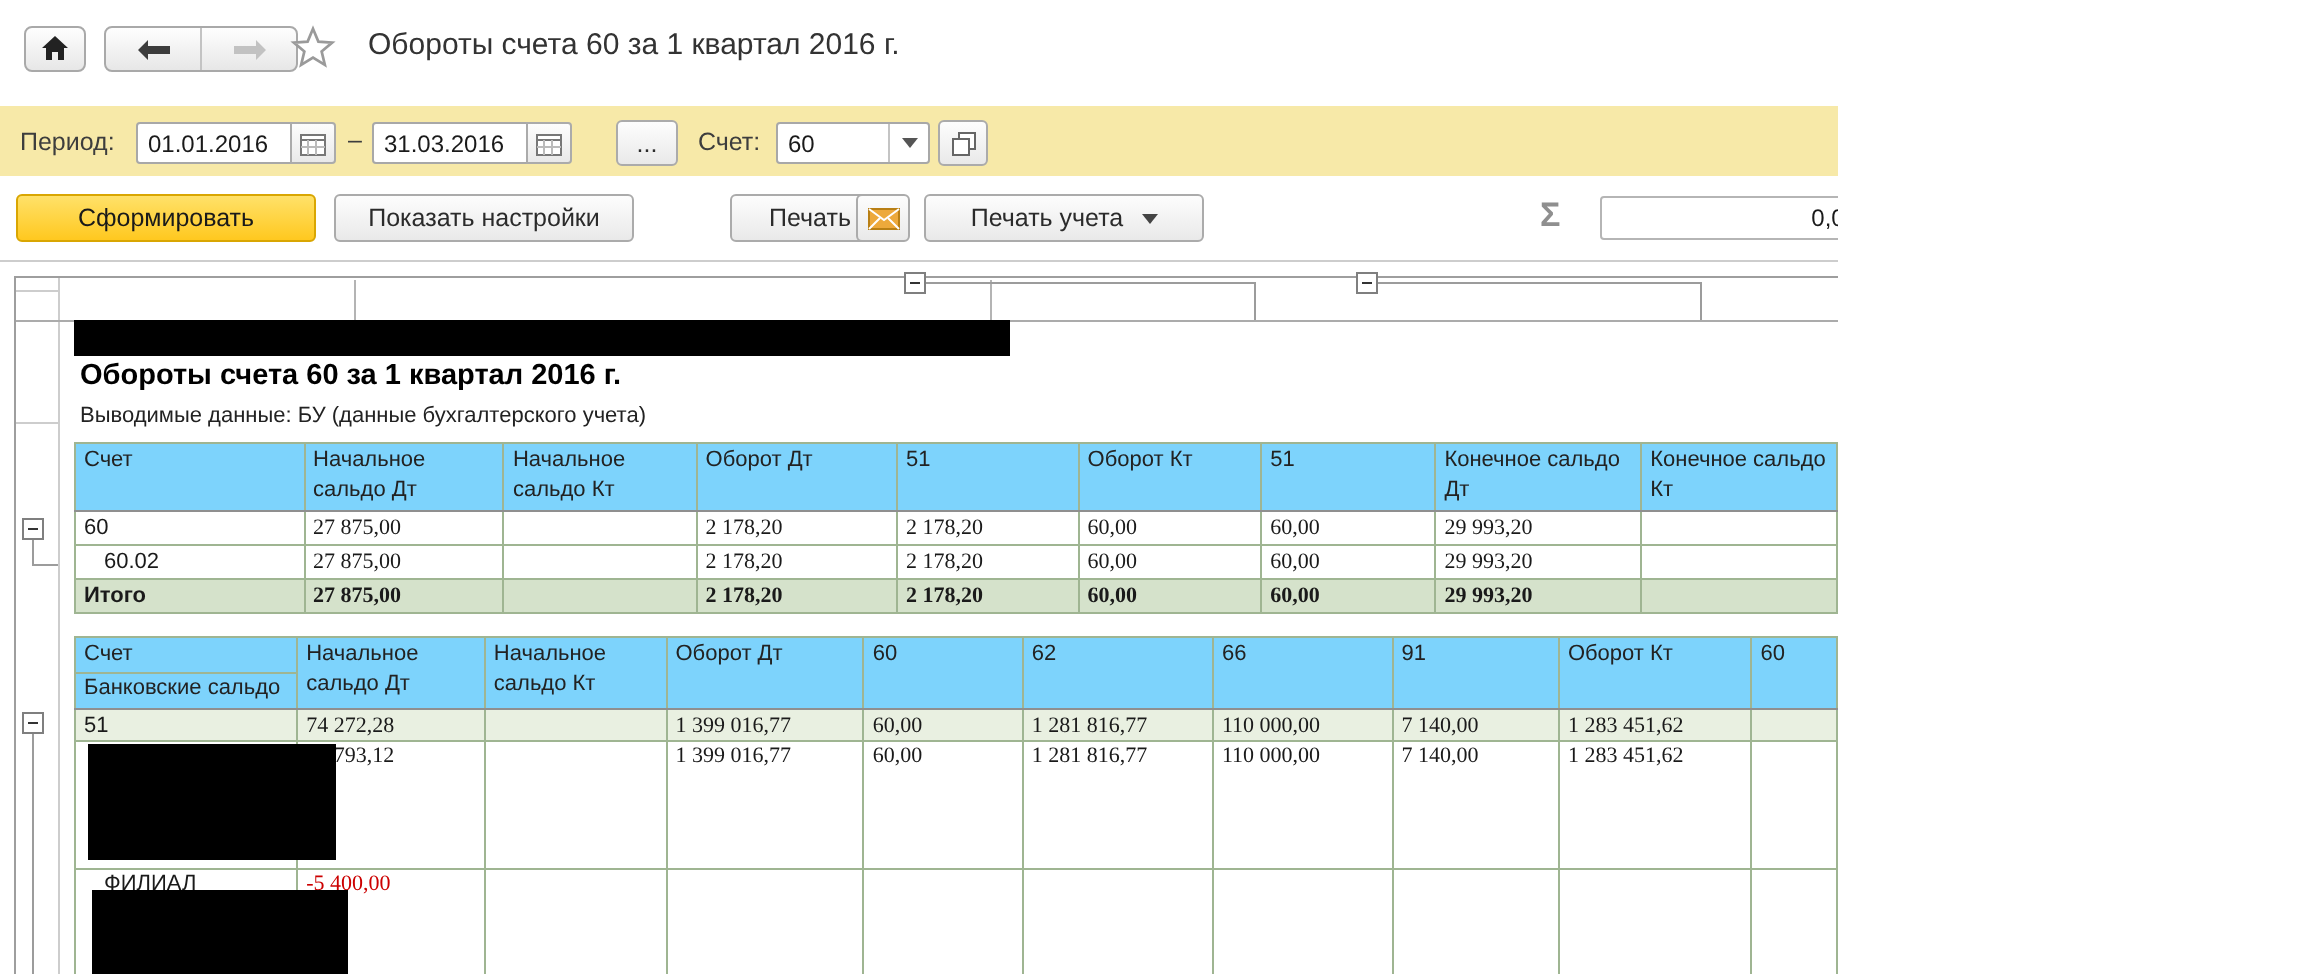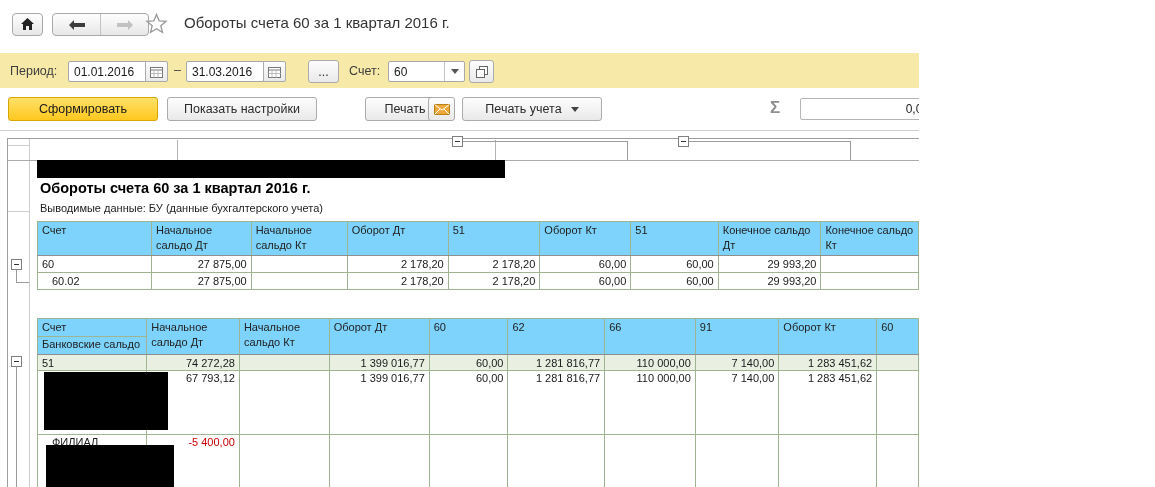--- a/index.html
+++ b/index.html
@@ -29,21 +29,21 @@
   .gbox{position:absolute;width:11px;height:11px;box-sizing:border-box;border:1px solid #7f7f7f;
        background:#fff;}
   .gbox::after{content:"";position:absolute;left:2px;right:2px;top:4px;height:1px;background:#333;}
   
   table.rep{position:absolute;border-collapse:collapse;table-layout:fixed;
        font-size:11px;color:#1a1a1a;}
   table.rep td{border:1px solid #9fb592;padding:1px 4px;overflow:hidden;white-space:nowrap;
        vertical-align:middle;}
   tr.hdr td{background:#7dd3fc;vertical-align:top;white-space:normal;color:#222;
        border-bottom-color:#8f8f8f;line-height:15px;}
-  td.num{text-align:right;}
+  td.num{font-family:Liberation Serif, serif;}
   tr.tot td{background:#d5e2cb;font-weight:bold;border-top-color:#8f8f8f;}
   tr.grp td{background:#e9f0e1;}
   .ind1{padding-left:14px !important;}
   .red{color:#cc0000;}
   .vat{vertical-align:top !important;}
   .redact{position:absolute;background:#000;}
   
   .sb-track{position:absolute;left:1134px;top:139px;width:16px;height:348px;background:#fafafa;
        border-left:1px solid #c6c6c6;box-sizing:border-box;}
   .sb-thumb{position:absolute;left:1136px;top:152px;width:12px;height:335px;background:#cdcdcd;
@@ -209,20 +209,31 @@
       <td class="num"></td>
       <td class="num">2 178,20</td>
       <td class="num">2 178,20</td>
       <td class="num">60,00</td>
       <td class="num">60,00</td>
       <td class="num">29 993,20</td>
       <td class="num"></td>
     </tr>
     <tr style="height:17px">
       <td class="ind1">60.02</td>
+      <td class="num">27 875,00</td>
+      <td class="num"></td>
+      <td class="num">2 178,20</td>
+      <td class="num">2 178,20</td>
+      <td class="num">60,00</td>
+      <td class="num">60,00</td>
+      <td class="num">29 993,20</td>
+      <td class="num"></td>
+    </tr>
+    <tr class="tot" style="height:17px">
+      <td>Итого</td>
       <td class="num">27 875,00</td>
       <td class="num"></td>
       <td class="num">2 178,20</td>
       <td class="num">2 178,20</td>
       <td class="num">60,00</td>
       <td class="num">60,00</td>
       <td class="num">29 993,20</td>
       <td class="num"></td>
     </tr>
   </tbody>

